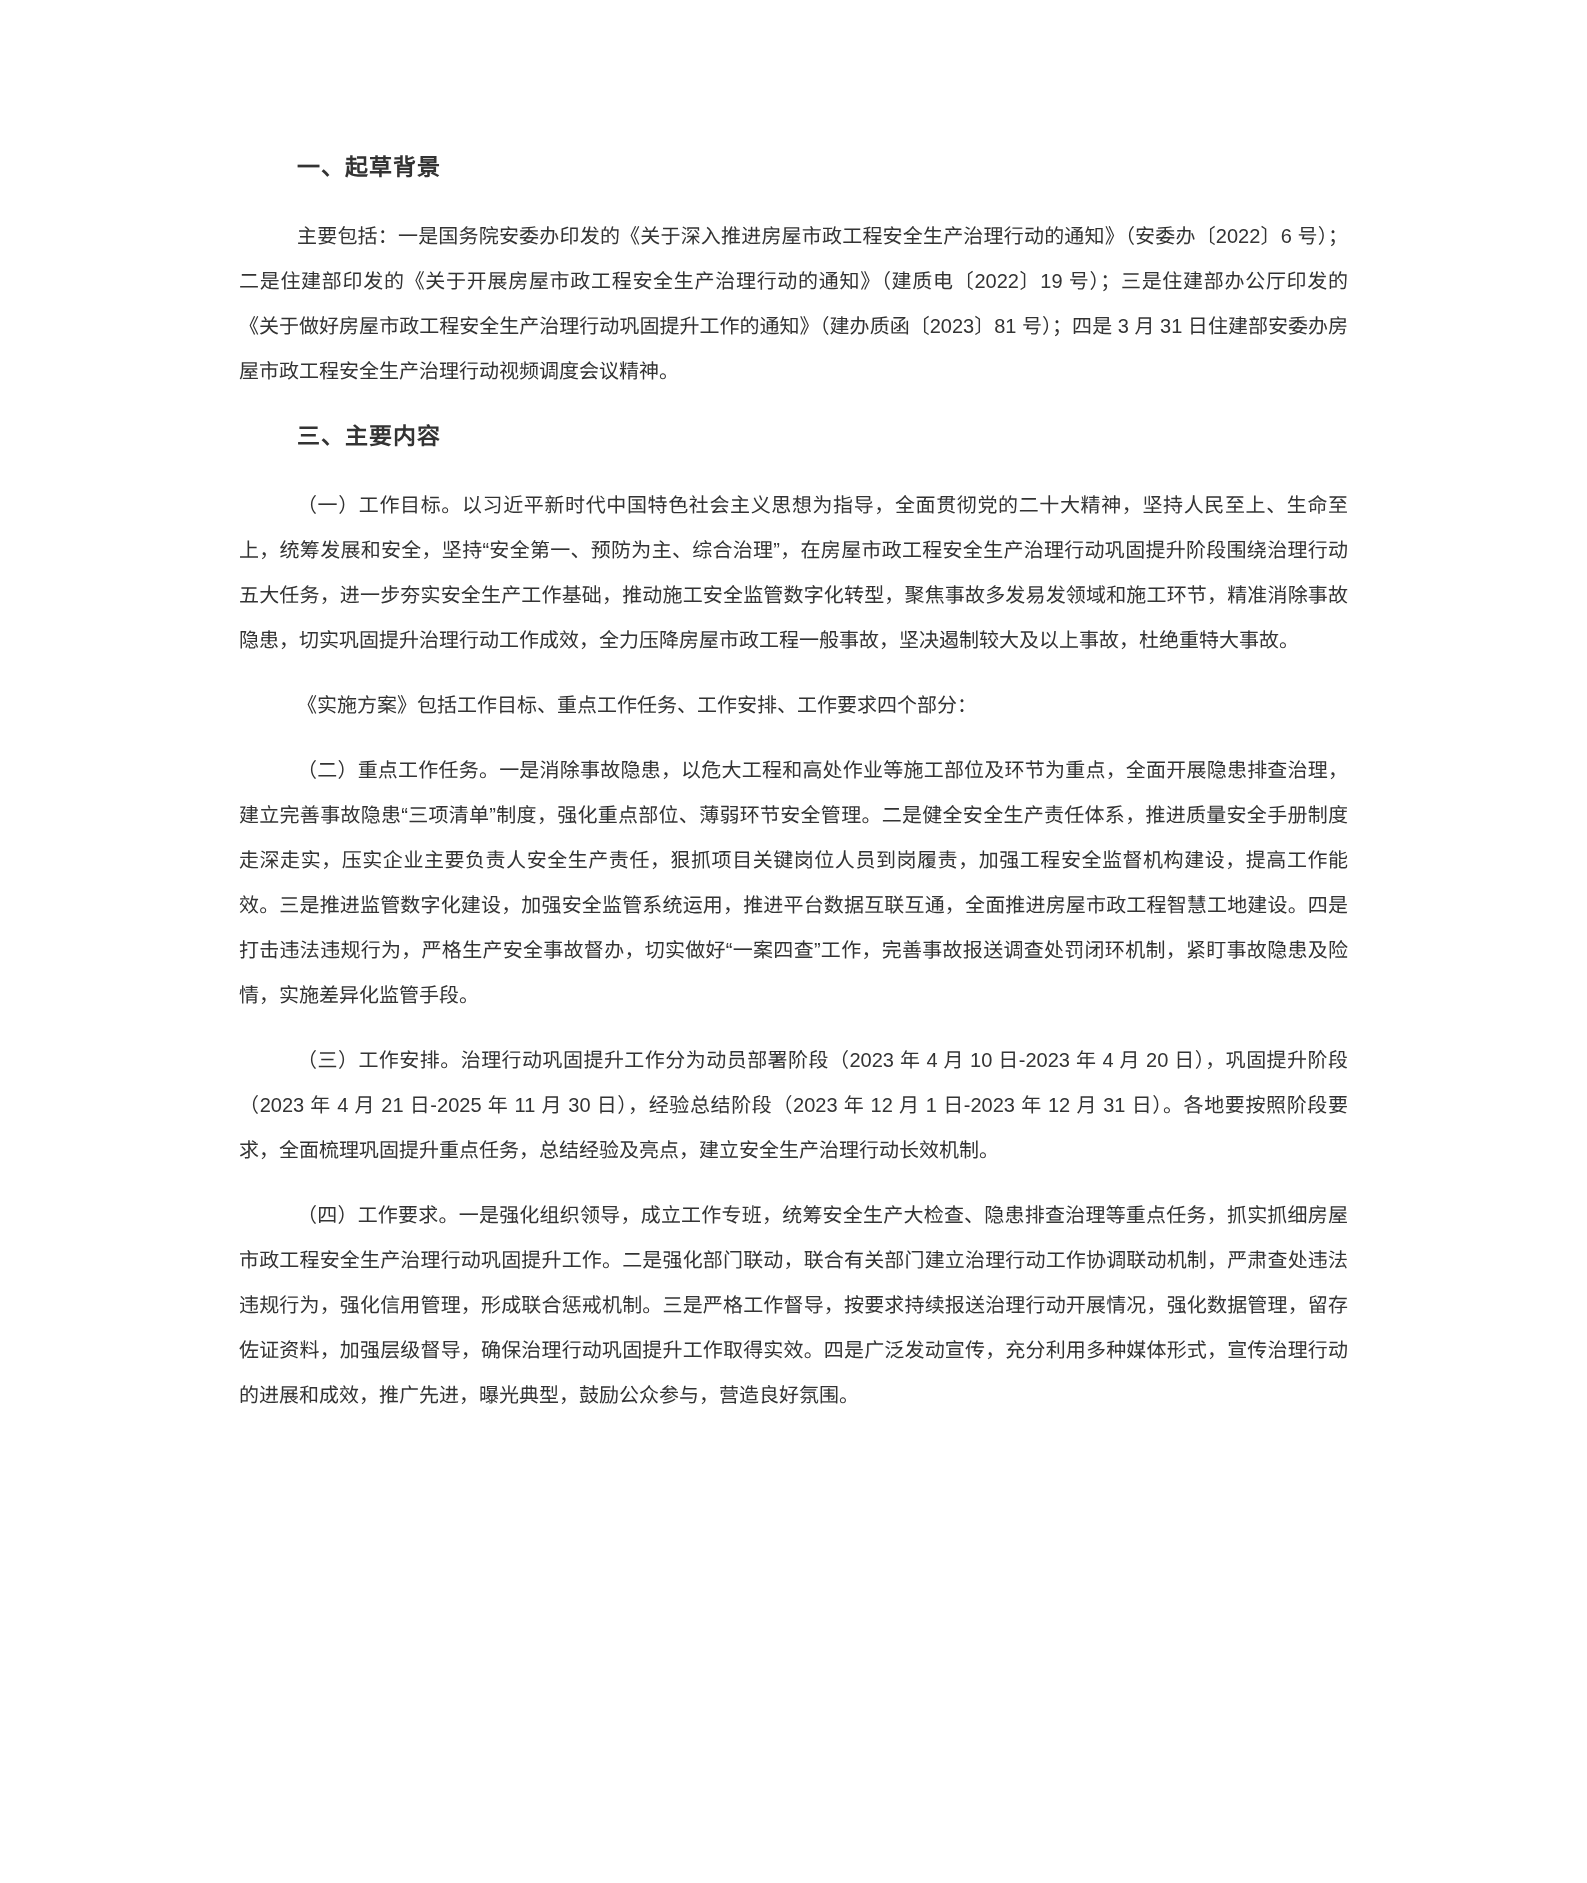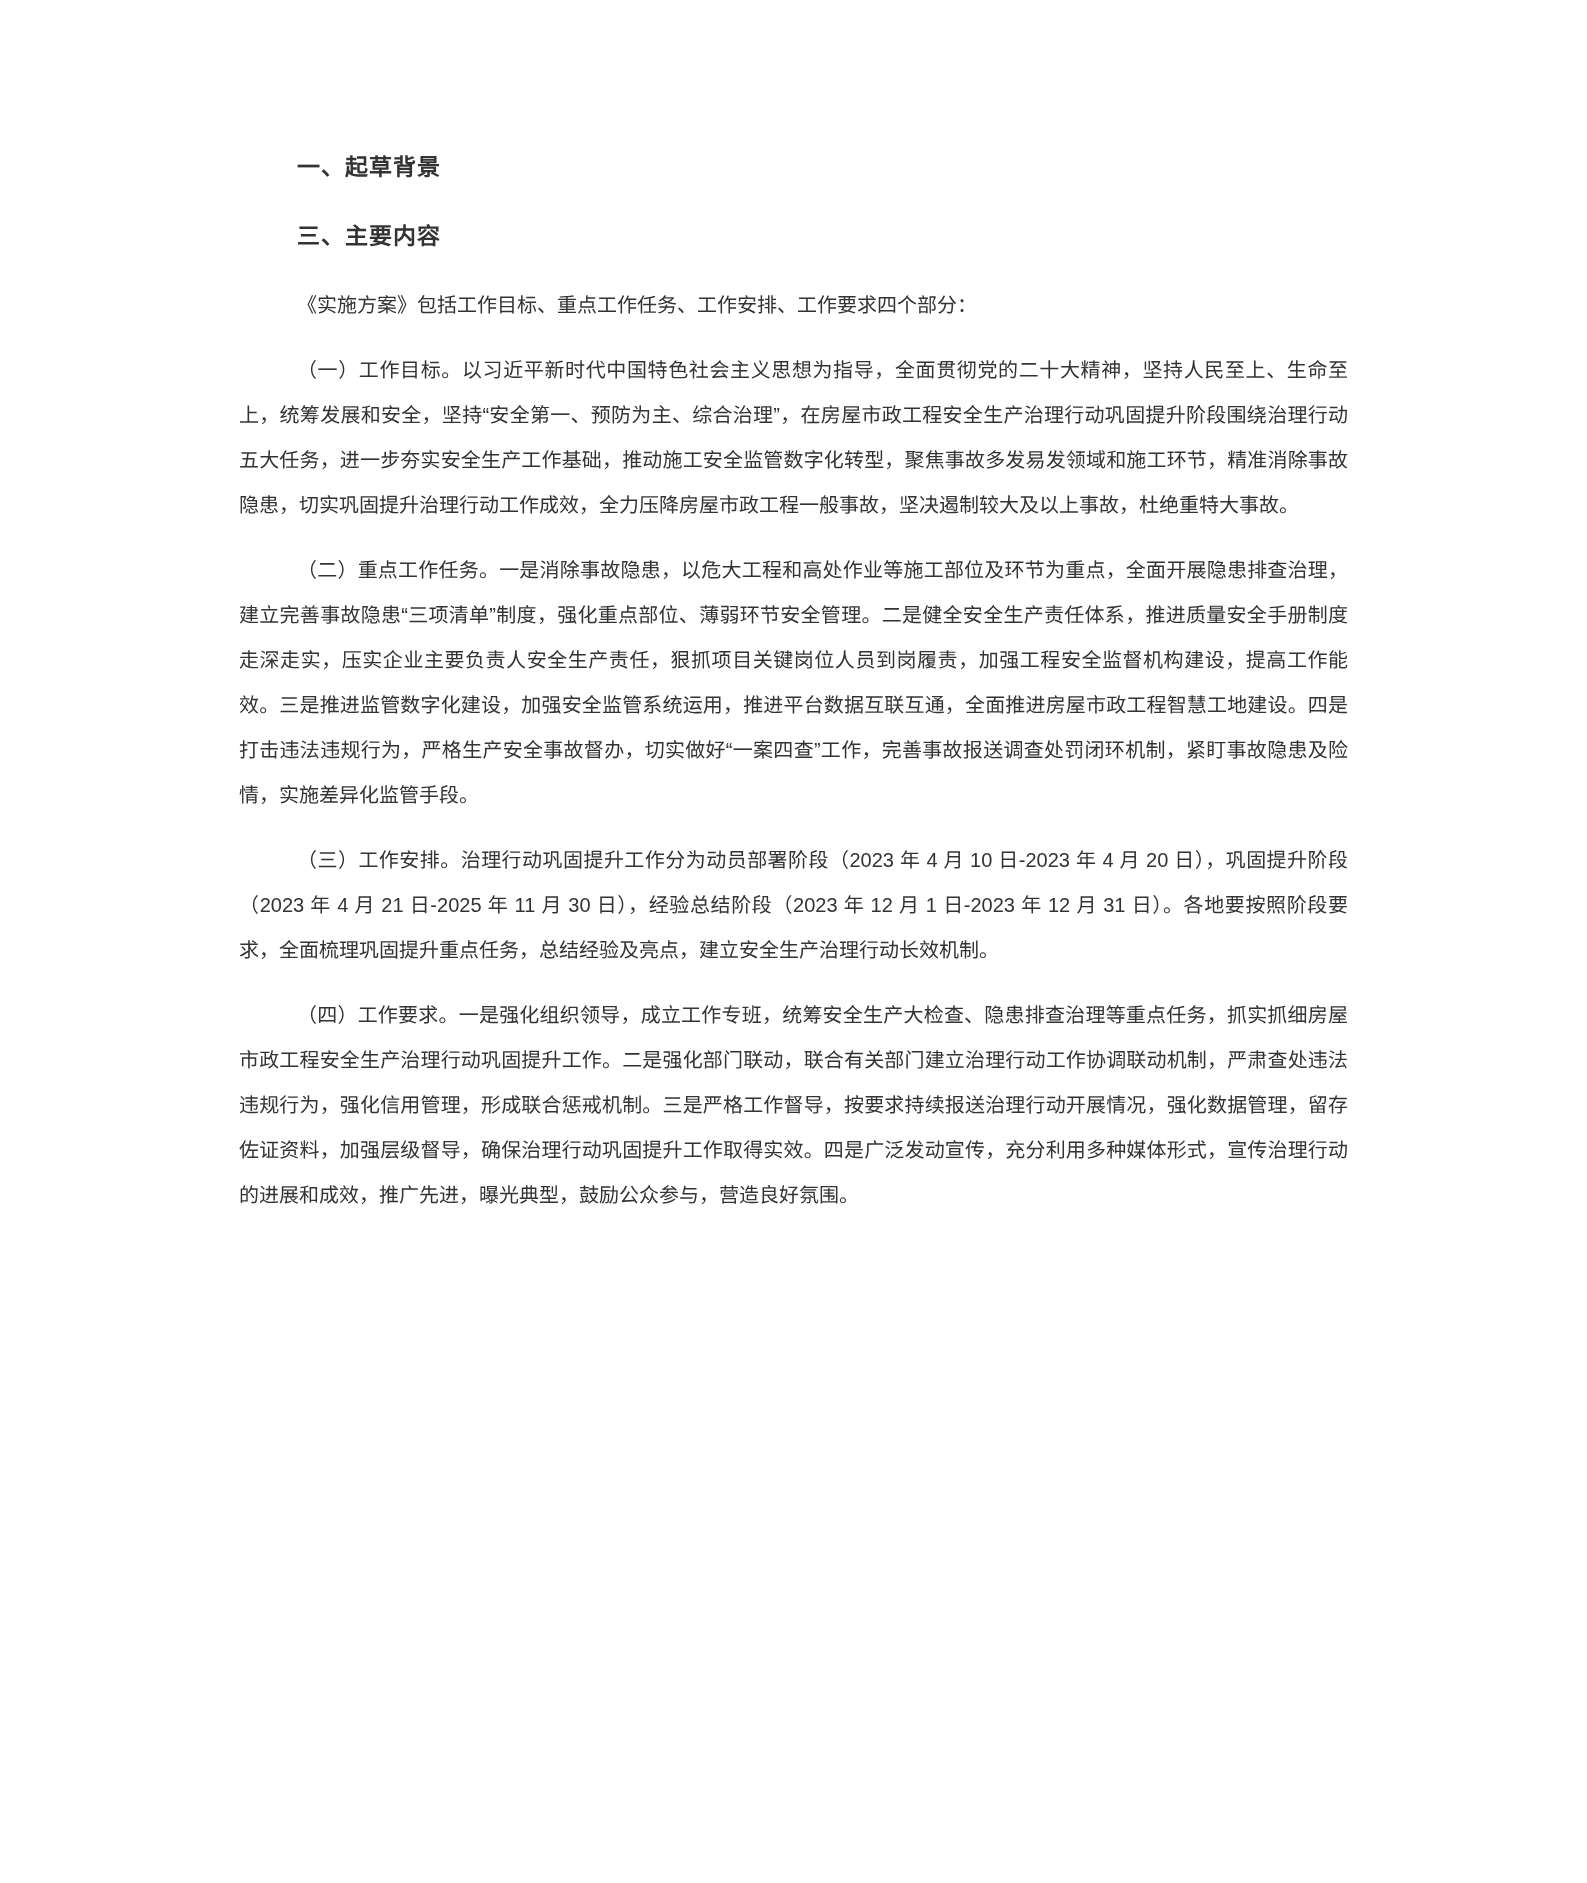--- a/index.html
+++ b/index.html
@@ -44,24 +44,25 @@
 </head>
 <body>
 
 <div class="page">
 
   <section class="doc-section">
     <h2 class="doc-heading">一、起草背景</h2>
   </section>
 
   <section class="doc-section">
+    <p class="doc-paragraph">主要包括：一是国务院安委办印发的《关于深入推进房屋市政工程安全生产治理行动的通知》（安委办〔2022〕6 号）；二是住建部印发的《关于开展房屋市政工程安全生产治理行动的通知》（建质电〔2022〕19 号）；三是住建部办公厅印发的《关于做好房屋市政工程安全生产治理行动巩固提升工作的通知》（建办质函〔2023〕81 号）；四是 3 月 31 日住建部安委办房屋市政工程安全生产治理行动视频调度会议精神。</p>
   </section>
 
   <section class="doc-section">
     <h2 class="doc-heading">三、主要内容</h2>
+    <p class="doc-paragraph">（一）工作目标。以习近平新时代中国特色社会主义思想为指导，全面贯彻党的二十大精神，坚持人民至上、生命至上，统筹发展和安全，坚持“安全第一、预防为主、综合治理”，在房屋市政工程安全生产治理行动巩固提升阶段围绕治理行动五大任务，进一步夯实安全生产工作基础，推动施工安全监管数字化转型，聚焦事故多发易发领域和施工环节，精准消除事故隐患，切实巩固提升治理行动工作成效，全力压降房屋市政工程一般事故，坚决遏制较大及以上事故，杜绝重特大事故。</p>
     <p class="doc-paragraph">《实施方案》包括工作目标、重点工作任务、工作安排、工作要求四个部分：</p>
-    <p class="doc-paragraph">（一）工作目标。以习近平新时代中国特色社会主义思想为指导，全面贯彻党的二十大精神，坚持人民至上、生命至上，统筹发展和安全，坚持“安全第一、预防为主、综合治理”，在房屋市政工程安全生产治理行动巩固提升阶段围绕治理行动五大任务，进一步夯实安全生产工作基础，推动施工安全监管数字化转型，聚焦事故多发易发领域和施工环节，精准消除事故隐患，切实巩固提升治理行动工作成效，全力压降房屋市政工程一般事故，坚决遏制较大及以上事故，杜绝重特大事故。</p>
     <p class="doc-paragraph">（二）重点工作任务。一是消除事故隐患，以危大工程和高处作业等施工部位及环节为重点，全面开展隐患排查治理，建立完善事故隐患“三项清单”制度，强化重点部位、薄弱环节安全管理。二是健全安全生产责任体系，推进质量安全手册制度走深走实，压实企业主要负责人安全生产责任，狠抓项目关键岗位人员到岗履责，加强工程安全监督机构建设，提高工作能效。三是推进监管数字化建设，加强安全监管系统运用，推进平台数据互联互通，全面推进房屋市政工程智慧工地建设。四是打击违法违规行为，严格生产安全事故督办，切实做好“一案四查”工作，完善事故报送调查处罚闭环机制，紧盯事故隐患及险情，实施差异化监管手段。</p>
     <p class="doc-paragraph">（三）工作安排。治理行动巩固提升工作分为动员部署阶段（2023 年 4 月 10 日-2023 年 4 月 20 日），巩固提升阶段（2023 年 4 月 21 日-2025 年 11 月 30 日），经验总结阶段（2023 年 12 月 1 日-2023 年 12 月 31 日）。各地要按照阶段要求，全面梳理巩固提升重点任务，总结经验及亮点，建立安全生产治理行动长效机制。</p>
     <p class="doc-paragraph">（四）工作要求。一是强化组织领导，成立工作专班，统筹安全生产大检查、隐患排查治理等重点任务，抓实抓细房屋市政工程安全生产治理行动巩固提升工作。二是强化部门联动，联合有关部门建立治理行动工作协调联动机制，严肃查处违法违规行为，强化信用管理，形成联合惩戒机制。三是严格工作督导，按要求持续报送治理行动开展情况，强化数据管理，留存佐证资料，加强层级督导，确保治理行动巩固提升工作取得实效。四是广泛发动宣传，充分利用多种媒体形式，宣传治理行动的进展和成效，推广先进，曝光典型，鼓励公众参与，营造良好氛围。</p>
   </section>
 
 </div>
 
 </body></html>

